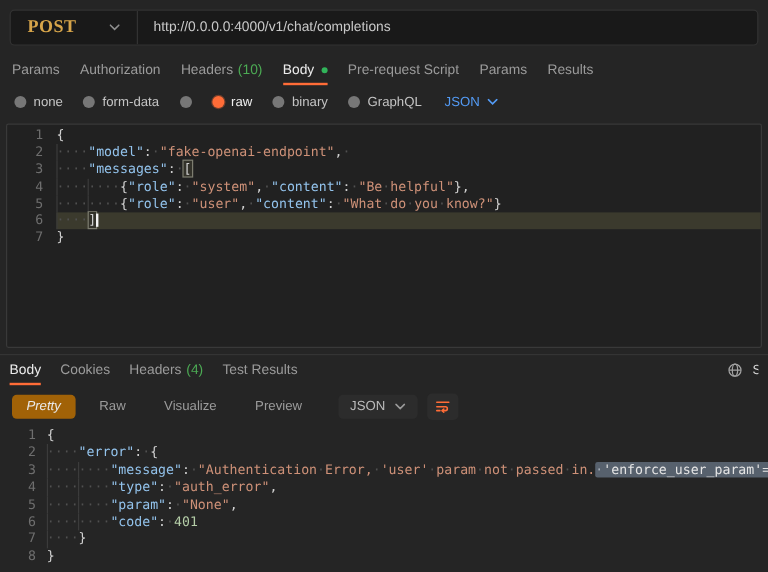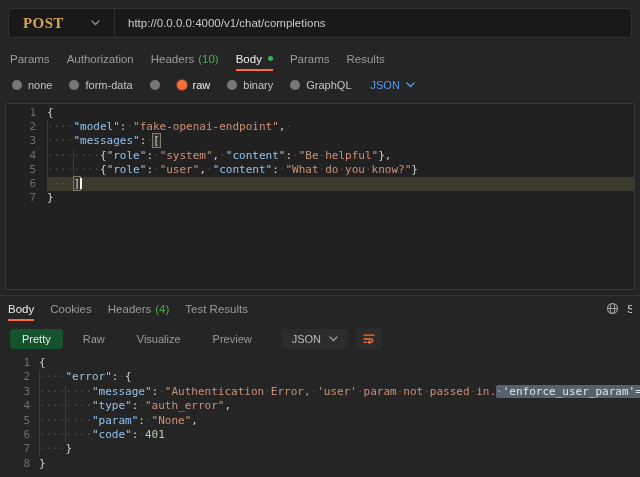--- a/index.html
+++ b/index.html
@@ -54,21 +54,21 @@
   .sel .dot{color:#a2abb5;}
   .cur{display:inline-block;width:2px;height:11px;background:#f4f4f4;vertical-align:-2px;}
 
   
   .resp-tabs{position:absolute;top:295px;left:0;right:0;height:26px;display:flex;align-items:center;gap:16px;padding:0 8px;font-size:11.5px;color:#9b9b9b;border-top:1px solid #343434;box-sizing:border-box;}
   .resp-right{position:absolute;right:8px;top:0;height:100%;display:flex;align-items:center;gap:8px;}
   .frag{color:#d8d8d8;font-size:11px;width:5px;overflow:hidden;display:inline-block;}
 
   .resp-toolbar{position:absolute;top:326px;left:0;right:0;height:26px;display:flex;align-items:center;gap:8px;padding:0 10px;font-size:11px;color:#9b9b9b;}
   .view-btn{padding:4px 12px;border-radius:4px;cursor:pointer;white-space:nowrap;}
-  .view-btn.active{background:#14532d;color:#e9e9e9;}
+  .view-btn.active{background:#a16207;color:#e9e9e9;font-style:italic;}
   .json-dd{margin-left:10px;display:flex;align-items:center;gap:8px;background:#2c2c2c;border-radius:4px;padding:4px 10px;color:#bcbcbc;cursor:pointer;}
   .wrap-btn{background:#2c2c2c;border-radius:4px;width:26px;height:22px;display:flex;align-items:center;justify-content:center;cursor:pointer;}
 </style>
 </head>
 <body>
 
 <div class="topbar">
   <div class="urlbar">
     <div class="method">
       <span class="method-label">POST</span>
@@ -87,20 +87,23 @@
     <div class="tab">
       <span>Authorization</span>
     </div>
     <div class="tab">
       <span>Headers</span>
       <span class="count">(10)</span>
     </div>
     <div class="tab active">
       <span>Body</span>
       <span class="gdot"></span>
+    </div>
+    <div class="tab">
+      <span>Pre-request Script</span>
     </div>
     <div class="tab">
       <span>Params</span>
     </div>
     <div class="tab">
       <span>Results</span>
     </div>
   </div>
 
 <div class="radio-row">

